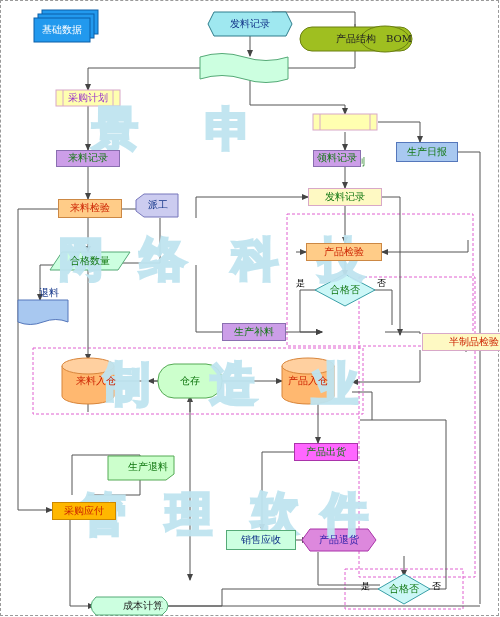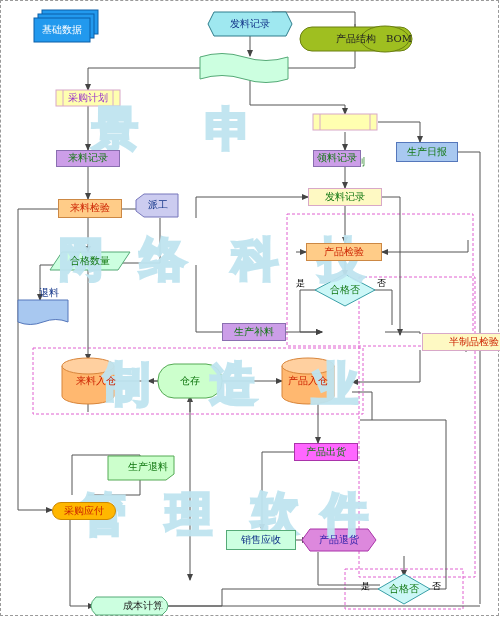--- a/index.html
+++ b/index.html
@@ -334,21 +334,21 @@
   </div>
 
   <div class="node fs10 t-green" style="left:108px;top:458px;width:64px;height:18px;padding-left:16px;">
     <span class="lbl">生产退料</span>
   </div>
 
   <div class="node rect c-magenta fs10 t-green" style="left:294px;top:443px;width:64px;height:18px;">
     <span class="lbl">产品出货</span>
   </div>
 
-  <div class="node rect c-gold fs10 t-red" style="left:52px;top:502px;width:64px;height:18px;border-radius:9px;">
+  <div class="node rect c-gold fs10 t-red" style="left:52px;top:502px;width:64px;height:18px;">
     <span class="lbl">采购应付</span>
   </div>
 
   <div class="node rect c-mint fs10 t-blue" style="left:226px;top:530px;width:70px;height:20px;">
     <span class="lbl">销售应收</span>
   </div>
 
   <div class="node fs10" style="left:302px;top:530px;width:74px;height:20px;color:#3322aa;">
     <span class="lbl">产品退货</span>
   </div>

